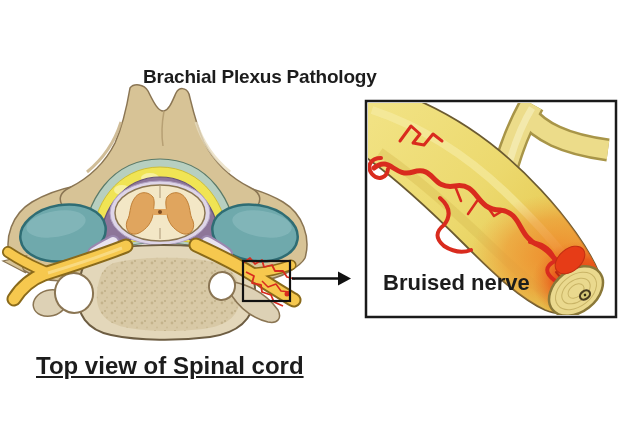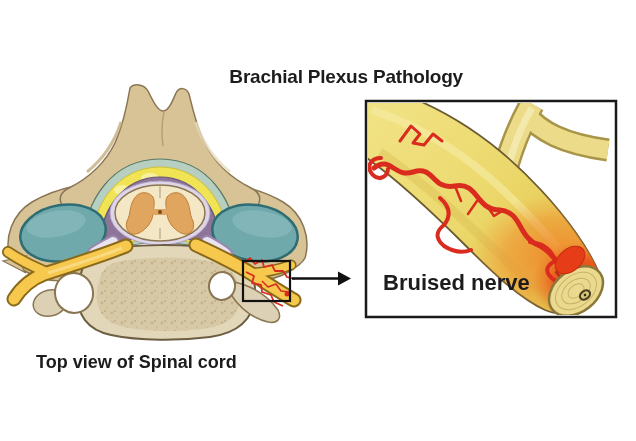--- a/index.html
+++ b/index.html
@@ -1,22 +1,22 @@
 <!DOCTYPE html>
 <html><head>
 <meta charset="utf-8">
 <style>
   html,body { margin:0; padding:0; }
   body {
     width:636px; height:441px; position:relative; background:#ffffff;
     font-family:"Liberation Sans", sans-serif; overflow:hidden;
   }
   .label { position:absolute; font-weight:bold; color:#1c1c1c; white-space:nowrap; }
-  .title { left:143px; top:66px; width:320px; text-align:right; font-size:19px; letter-spacing:-0.2px; }
-  .caption { left:36px; top:352px; width:260px; font-size:18px; }
+  .title { left:143px; top:66px; width:320px; text-align:left; font-size:19px; letter-spacing:-0.2px; }
+  .caption { left:36px; top:352px; width:260px; text-align:center; font-size:24px;text-decoration:underline; }
   .inset-label { left:383px; top:270px; font-size:22px; }
   svg.fig { position:absolute; left:0; top:0; }
 </style>
 </head>
 <body>
 
 <svg class="fig" width="636" height="441" viewBox="0 0 636 441">
   <defs>
     <pattern id="speck" width="10" height="10" patternUnits="userSpaceOnUse">
       <circle cx="2" cy="3" r="1.4" fill="#c2b189"></circle>

